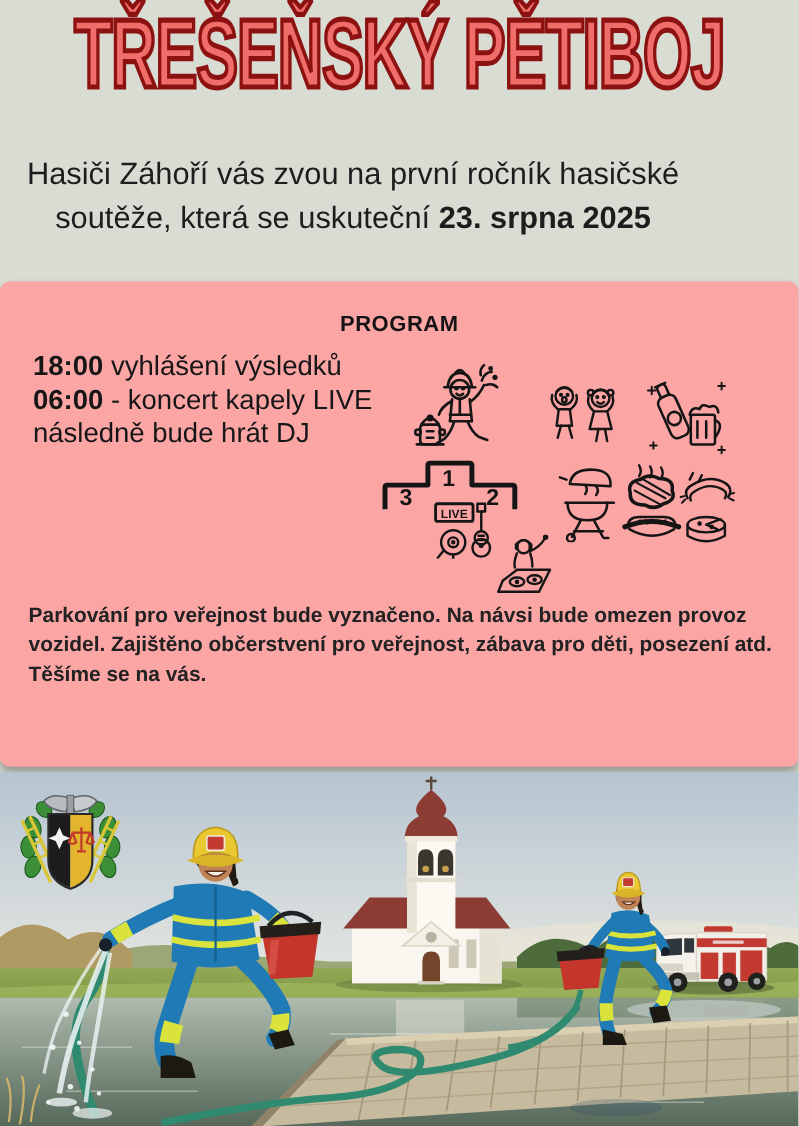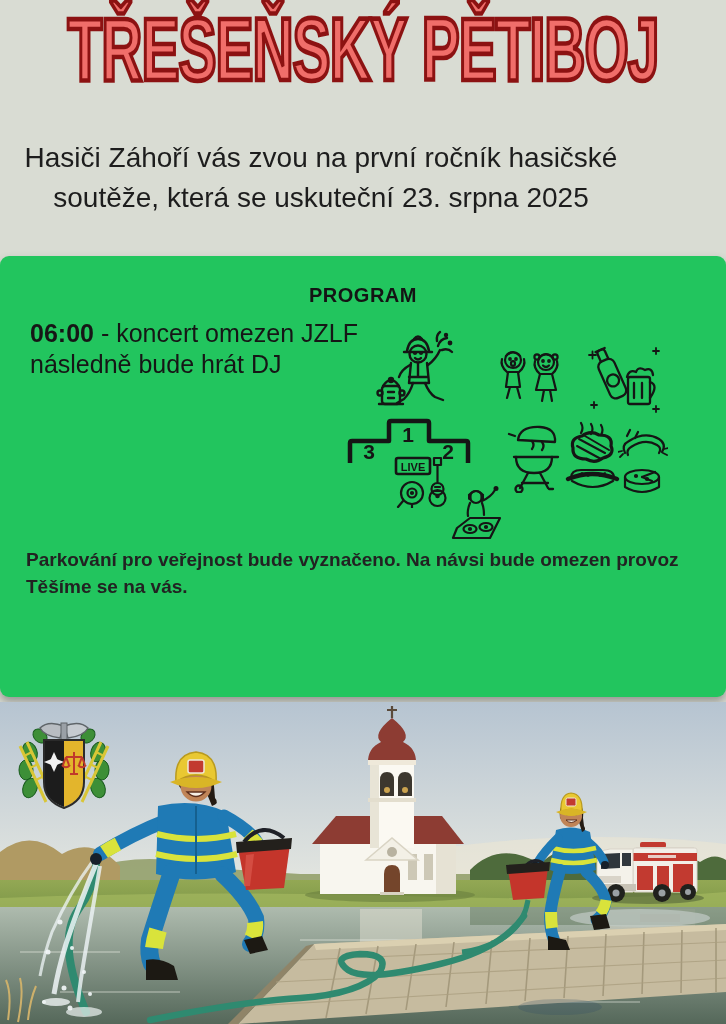--- a/index.html
+++ b/index.html
@@ -17,25 +17,25 @@
     color:#f06e6a;
     -webkit-text-stroke:3px #8c1212;
     transform:scaleY(1.55);transform-origin:50% 18px;
     white-space:nowrap;
   }
   .intro{
     position:absolute;top:138px;left:0;width:642px;margin:0;
     text-align:center;font-size:28px;line-height:40px;color:#1d1d1d;
   }
   .intro .line{display:block;}
-  .intro b{font-weight:400;}
+  .intro b{font-weight:700;}
   
   .panel{
     position:absolute;left:0;top:256px;width:726px;height:441px;
-    background:#22c55e;border-radius:9px;
+    background:#fca5a5;border-radius:9px;
     box-shadow:0 5px 8px rgba(70,70,70,.45);
   }
   .program-heading{
     position:absolute;top:28px;left:0;width:100%;margin:0;
     text-align:center;font-size:20px;font-weight:800;letter-spacing:.5px;color:#141414;
   }
   .schedule{
     position:absolute;left:30px;top:62px;margin:0;padding:0;list-style:none;
     font-size:25px;line-height:30.5px;color:#161616;
   }
@@ -59,21 +59,22 @@
 
 <p class="intro">
   <span class="line"><span>Hasiči Záhoří vás zvou na první ročník hasičské</span></span>
   <span class="line"><span>soutěže, která se uskuteční </span><b>23. srpna 2025</b></span>
 </p>
 
 <section class="panel">
   <h2 class="program-heading">PROGRAM</h2>
 
   <ul class="schedule">
-    <li><b>06:00</b><span> - koncert omezen JZLF</span></li>
+    <li><b>18:00</b><span> vyhlášení výsledků</span></li>
+    <li><b>06:00</b><span> - koncert kapely LIVE</span></li>
     <li><b></b><span>následně bude hrát DJ</span></li>
   </ul>
 
   <svg class="picon" style="left:376px;top:74px" width="78" height="92" viewBox="0 0 78 92">
     <g fill="none" stroke="#151515" stroke-width="2.4" stroke-linecap="round" stroke-linejoin="round">
       <path d="M7 56 q8 -12 16 0"></path>
         <rect x="6" y="56" width="18" height="18" rx="3"></rect>
       <path d="M3 74 h24"></path>
         <circle cx="15" cy="50" r="2"></circle>
         <circle cx="4" cy="63" r="2.5"></circle>
@@ -215,20 +216,21 @@
       <ellipse cx="24" cy="50" rx="17" ry="7"></ellipse>
       <path d="M7 50 v10 q17 10 34 0 v-10"></path>
       <path d="M24 50 l13 -5 m-13 5 l10 4"></path>
       <circle cx="18" cy="49" r="1" fill="#151515"></circle>
         <circle cx="29" cy="52" r="1" fill="#151515"></circle>
     </g>
   </svg>
 
   <p class="note">
     <span class="nline">Parkování pro veřejnost bude vyznačeno. Na návsi bude omezen provoz</span>
+    <span class="nline">vozidel. Zajištěno občerstvení pro veřejnost, zábava pro děti, posezení atd.</span>
     <span class="nline">Těšíme se na vás.</span>
   </p>
 </section>
 
 <figure class="photo">
   <svg viewBox="0 0 726 322" preserveAspectRatio="none">
     <defs>
       <linearGradient id="sky" x1="0" y1="0" x2="0" y2="1">
         <stop offset="0" stop-color="#b6c4d1"></stop>
           <stop offset="1" stop-color="#e9eae2"></stop>

